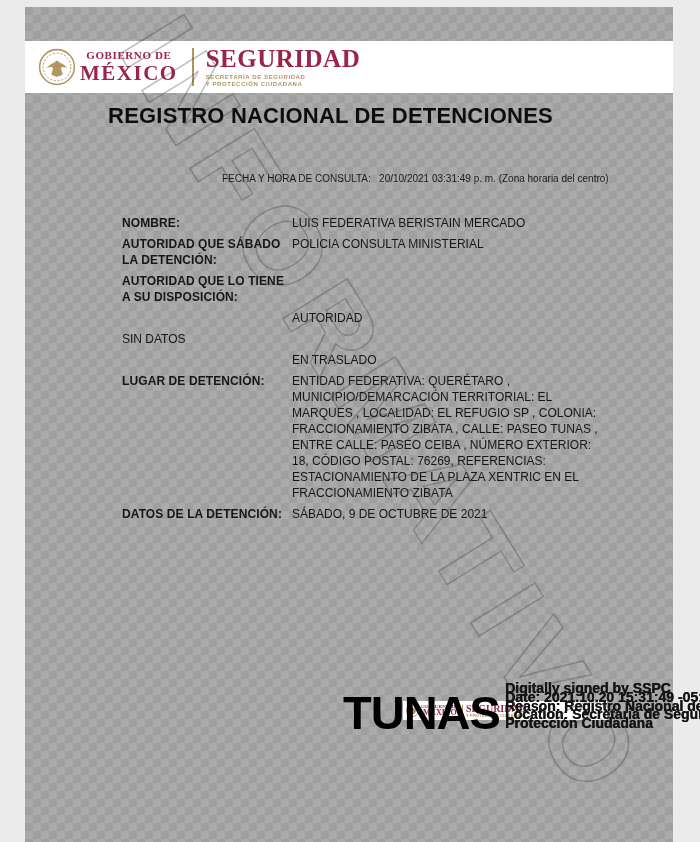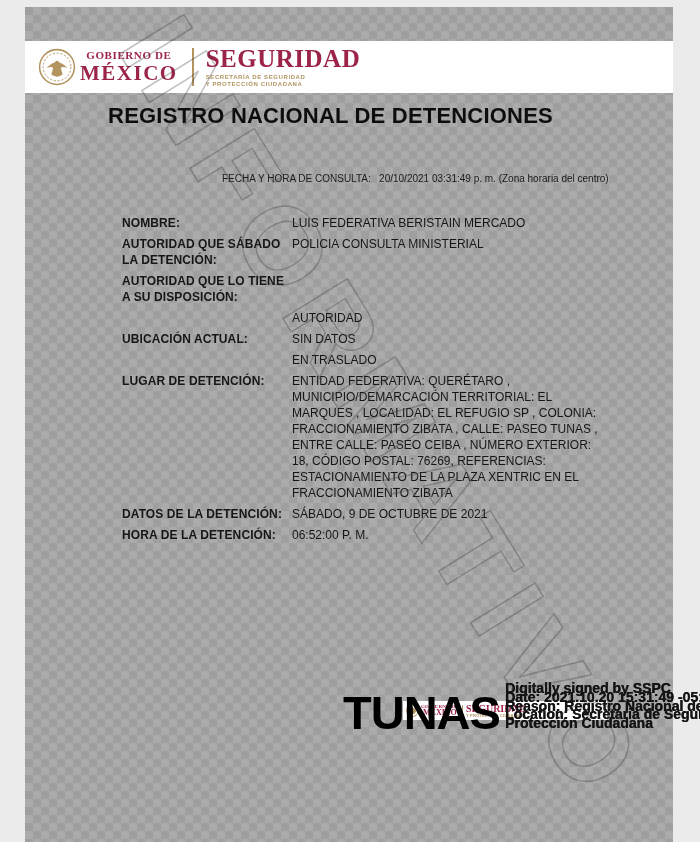--- a/index.html
+++ b/index.html
@@ -113,38 +113,33 @@
   </div>
   <div class="row">
     <div class="lbl">AUTORIDAD QUE LO TIENE A SU DISPOSICIÓN:</div>
     <div class="val"></div>
   </div>
   <div class="row">
     <div class="lbl"></div>
     <div class="val">AUTORIDAD</div>
   </div>
   <div class="row">
-    <div class="lbl">UBICACIÓN ACTUAL:</div>
     <div class="val">SIN DATOS</div>
   </div>
   <div class="row">
     <div class="lbl"></div>
     <div class="val">EN TRASLADO</div>
   </div>
   <div class="row">
     <div class="lbl">LUGAR DE DETENCIÓN:</div>
     <div class="val">ENTIDAD FEDERATIVA: QUERÉTARO , MUNICIPIO/DEMARCACIÓN TERRITORIAL: EL MARQUES , LOCALIDAD: EL REFUGIO SP , COLONIA: FRACCIONAMIENTO ZIBATA , CALLE: PASEO TUNAS , ENTRE CALLE: PASEO CEIBA , NÚMERO EXTERIOR: 18, CÓDIGO POSTAL: 76269, REFERENCIAS: ESTACIONAMIENTO DE LA PLAZA XENTRIC EN EL FRACCIONAMIENTO ZIBATA</div>
   </div>
   <div class="row">
     <div class="lbl">DATOS DE LA DETENCIÓN:</div>
     <div class="val">SÁBADO, 9 DE OCTUBRE DE 2021</div>
-  </div>
-  <div class="row">
-    <div class="lbl">HORA DE LA DETENCIÓN:</div>
-    <div class="val">06:52:00 P. M.</div>
   </div>
 </div>
 
 <div class="sigstrip">
   <div class="meagle"></div>
   <div class="mbrand">
     <div class="l1">GOBIERNO DE</div>
     <div class="l2">MÉXICO</div>
   </div>
   <div class="mdivider"></div>

